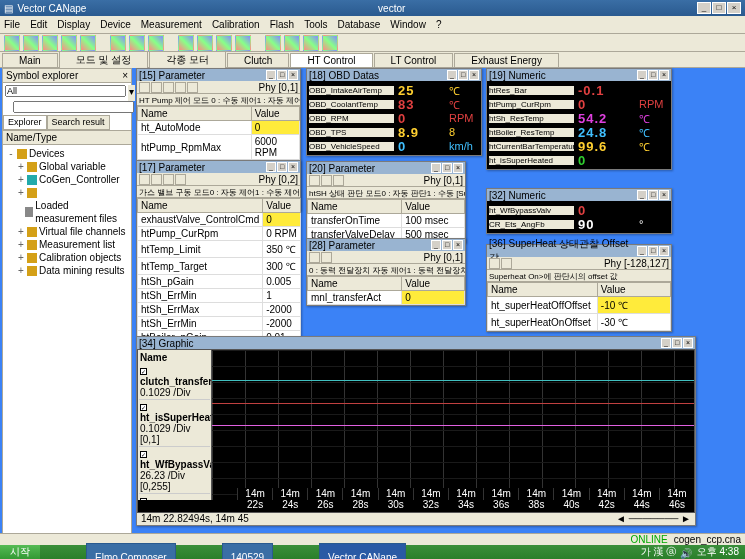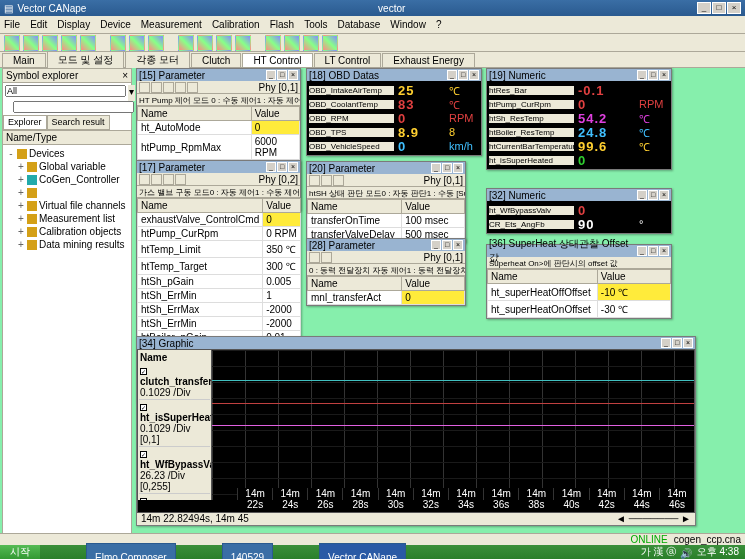--- a/index.html
+++ b/index.html
@@ -9,25 +9,25 @@
 .titlebar { background:linear-gradient(#3a6ea5,#2a5a8f); color:#fff; height:16px; display:flex; align-items:center; padding:0 4px; justify-content:space-between; }
 .titlebar .left { display:flex; align-items:center; gap:4px; }
 .titlebar .winbtns { display:flex; gap:1px; }
 .winbtn { width:14px; height:12px; background:#d4d0c8; border:1px solid #fff; font-size:8px; text-align:center; line-height:10px; color:#000; cursor:pointer; }
 .menubar { background:#ece9d8; height:18px; display:flex; align-items:center; padding:0 4px; gap:10px; color:#000; border-bottom:1px solid #aca899; }
 .menubar span { cursor:default; }
 .toolbar { background:#ece9d8; height:18px; display:flex; align-items:center; padding:0 4px; gap:3px; border-bottom:1px solid #aca899; }
 .tbtn { width:16px; height:16px; background:#ece9d8; border:1px solid transparent; display:inline-block; }
 .tbtn.col { background:linear-gradient(45deg,#f88,#8f8,#88f); }
 .tabbar { background:#ece9d8; height:16px; display:flex; align-items:center; padding:0 2px; gap:0; border-bottom:1px solid #aca899; }
-.tab { padding:1px 10px; background:#ece9d8; border:1px solid #aca899; border-bottom:none; margin-right:1px; cursor:pointer; }
+.tab { padding:1px 16px; background:#ece9d8; border:1px solid #aca899; border-bottom:none; margin-right:1px; cursor:pointer; }
 .tab.active { background:#fff; }
 
 
-.workspace { position:absolute; top:68px; left:0; right:0; bottom:14px; background:#86efac; }
+.workspace { position:absolute; top:68px; left:0; right:0; bottom:14px; background:#3b82f6; }
 
 
 .sidebar { position:absolute; left:2px; top:0; width:130px; bottom:2px; background:#fff; border:1px solid #aca899; display:flex; flex-direction:column; }
 .panelhdr { background:#ece9d8; height:14px; border-bottom:1px solid #aca899; display:flex; align-items:center; padding:0 3px; justify-content:space-between; font-size:9px; }
 .sideinput { height:16px; display:flex; padding:2px; gap:2px; }
 .sideinput input { flex:1; height:12px; font-size:9px; }
 .sidetabs { height:16px; display:flex; border-bottom:1px solid #aca899; }
 .sidetab { padding:1px 4px; border:1px solid #aca899; background:#ece9d8; font-size:9px; }
 .sidetab.active { background:#fff; }
 .tree { flex:1; overflow:auto; padding:2px; font-size:9px; line-height:13px; }
@@ -178,20 +178,25 @@
         <div class="node lvl1">
           <span class="exp">+</span>
           <span class="ticon" style="background:#2aa"></span>
           <span>CoGen_Controller</span>
         </div>
         <div class="node lvl1">
           <span class="exp">+</span>
           <span class="ticon" style="background:#d4a017"></span>
         </div>
         <div class="node lvl1">
+          <span class="exp"></span>
+          <span class="ticon" style="background:#888"></span>
+          <span>Loaded measurement files</span>
+        </div>
+        <div class="node lvl1">
           <span class="exp">+</span>
           <span class="ticon" style="background:#d4a017"></span>
           <span>Virtual file channels</span>
         </div>
         <div class="node lvl1">
           <span class="exp">+</span>
           <span class="ticon" style="background:#d4a017"></span>
           <span>Measurement list</span>
         </div>
         <div class="node lvl1">
@@ -498,20 +503,25 @@
   </div>
 
   <div class="mini" style="left:486px; top:176px; width:186px;">
     <div class="mhdr">
         <span>[36] SuperHeat 상태관찰 Offset 값</span>
         <div class="mbtns">
           <div class="mbtn">_</div>
           <div class="mbtn">□</div>
           <div class="mbtn">×</div>
         </div>
+      </div>
+    <div class="mtoolbar">
+        <span class="mtbtn"></span>
+        <span class="mtbtn"></span>
+        <span style="margin-left:auto">Phy [-128,127]</span>
       </div>
     <div class="minfo">Superheat On&gt;에 판단시의 offset 값</div>
     <table class="ptable" id="ptable36">
         <tbody>
           <tr>
             <th>Name</th>
             <th>Value</th>
           </tr>
           <tr>
             <td>ht_superHeatOffOffset</td>

